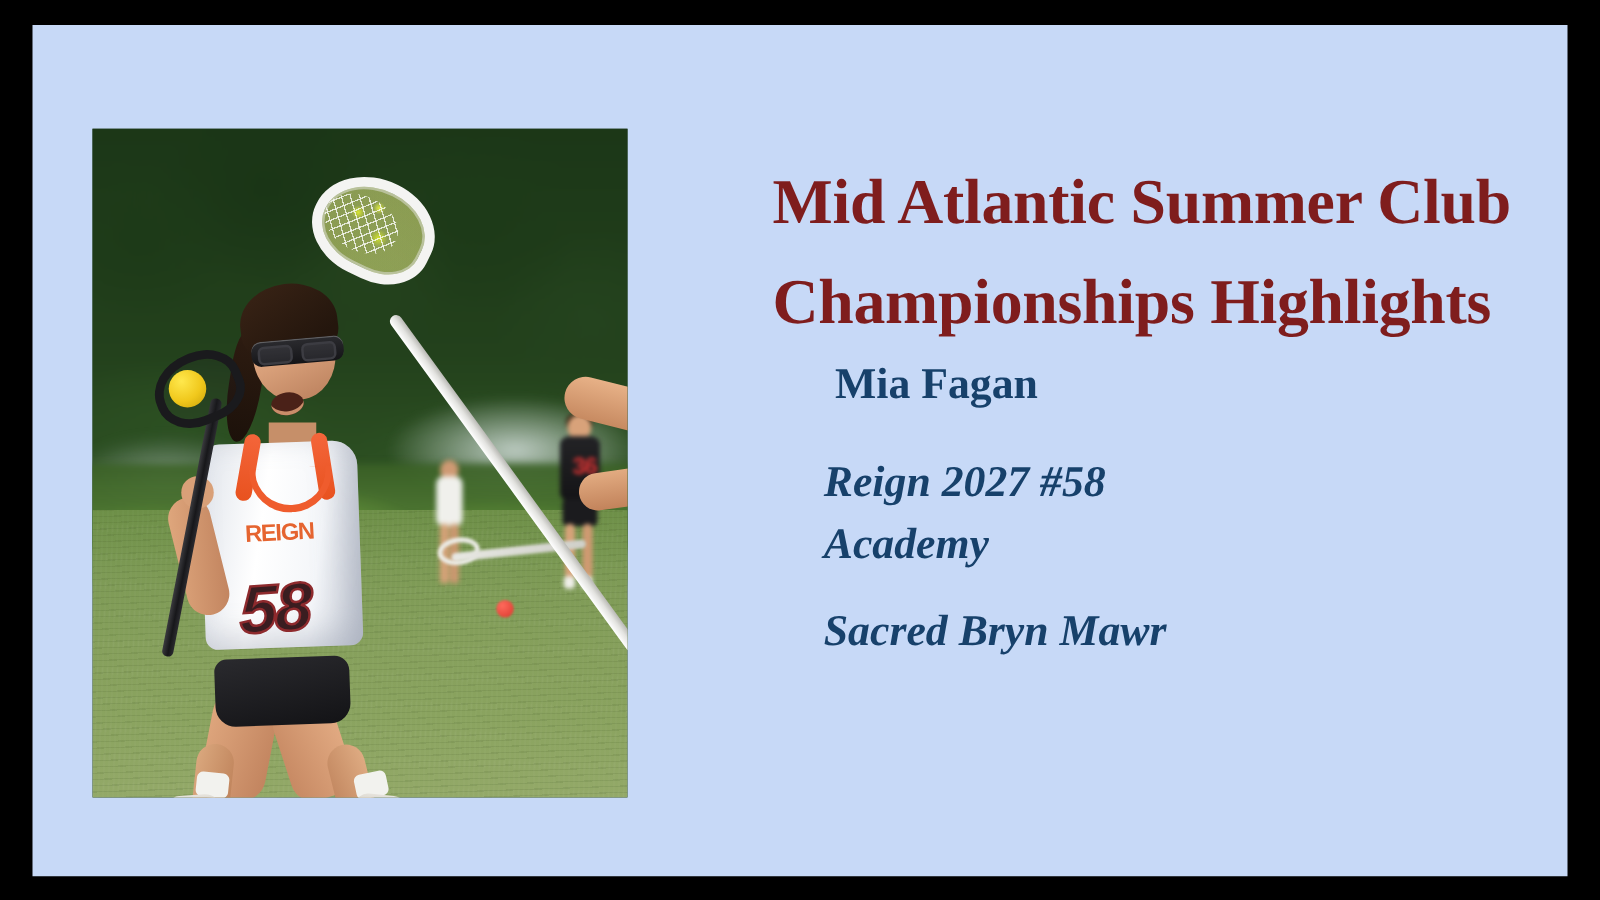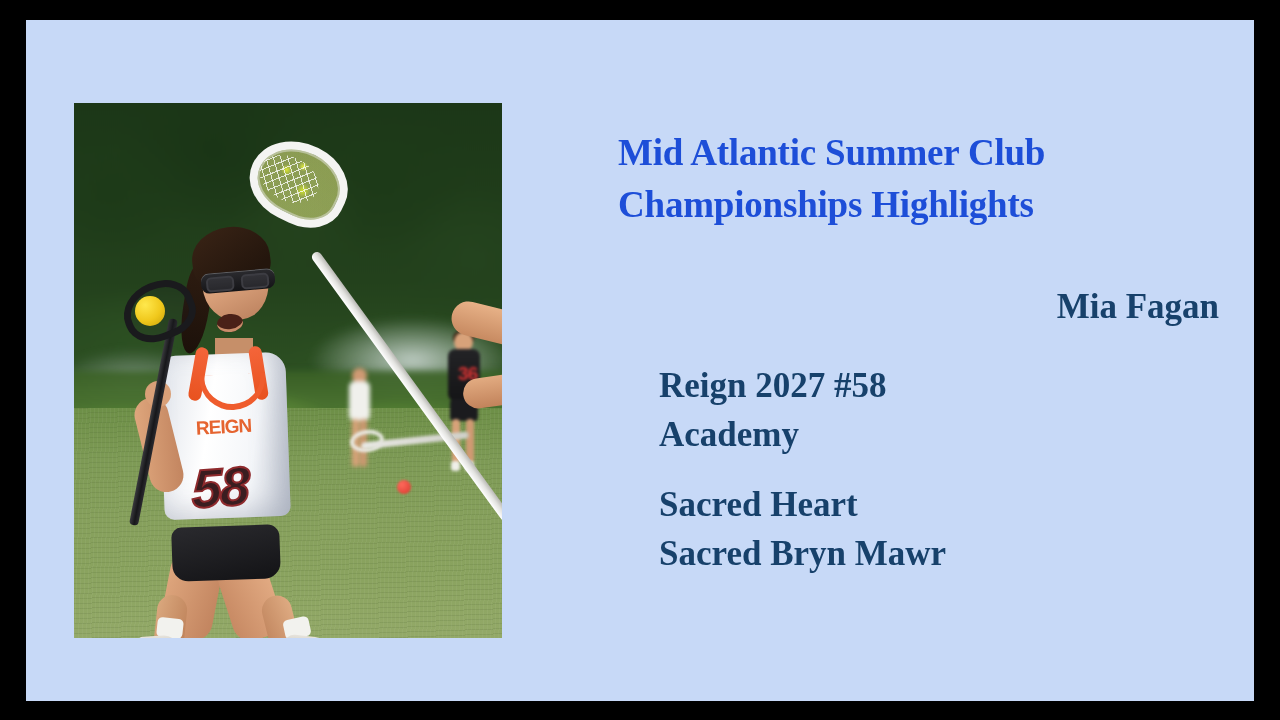--- a/index.html
+++ b/index.html
@@ -429,51 +429,50 @@
     top: 0;
     width: 600px;
     height: 100%;
   }
 
   .headline {
     position: absolute;
     left: 0;
     top: 82px;   
     width: 600px;
-    color: #1d4ed8;
+    color: #7f1d1d;
     font-family: "Liberation Serif", "DejaVu Serif", serif;
     font-weight: bold;
-    font-size: 37px;
+    font-size: 51px;
     line-height: 52px;
     letter-spacing: -0.2px;
   }
-  .headline .l2 { display: block; }
+  .headline .l2 { display: block; margin-top: 28px; }
 
   .info {
     position: absolute;
     left: 41px;   
     top: 262px;   
     width: 560px;
     color: #17416b;
     font-family: "Liberation Serif", "DejaVu Serif", serif;
     font-weight: bold;
     font-size: 35px;
     line-height: 49px;
   }
   .info .name {
     margin-left: 9px;
     margin-bottom: 30px;
     display: block;
-    text-align: right;
   }
   .info .block {
     display: block;
     margin-bottom: 21px;
   }
-  .info .block span { display: block; }
+  .info .block span { display: block; font-style: italic; }
   .info .block.last { margin-bottom: 0; }
 </style>
 </head>
 <body>
 
 <div class="slide-frame">
   <div class="slide">
 
     <div class="photo">
       <div class="photo-inner">
@@ -561,21 +560,20 @@
       <div class="info">
 
         <span class="name">Mia Fagan</span>
 
         <span class="block">
           <span>Reign 2027 #58</span>
           <span>Academy</span>
         </span>
 
         <span class="block">
-          <span>Sacred Heart</span>
           <span>Sacred Bryn Mawr</span>
         </span>
 
 
       </div>
     </div>
 
   </div>
 </div>
 

